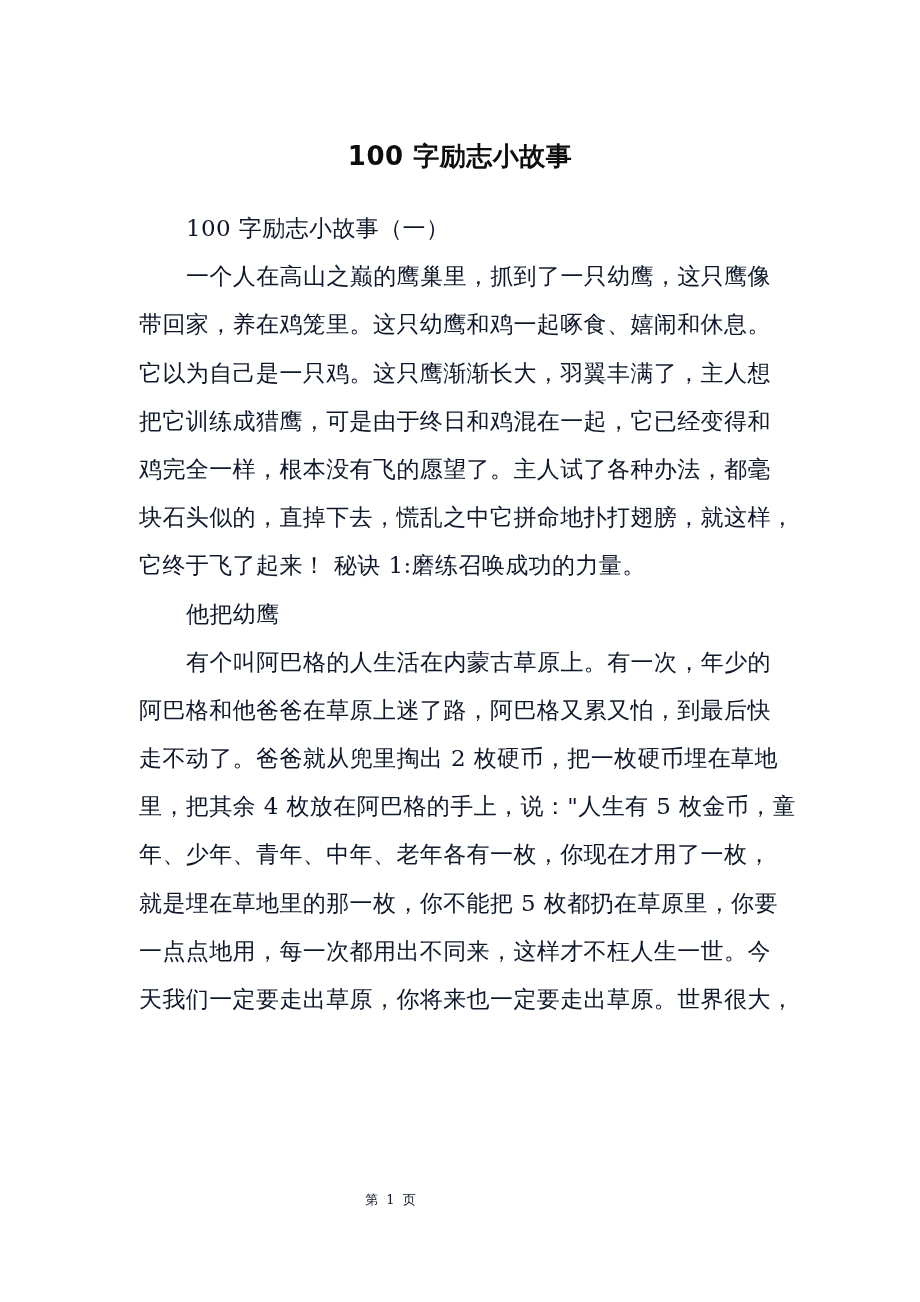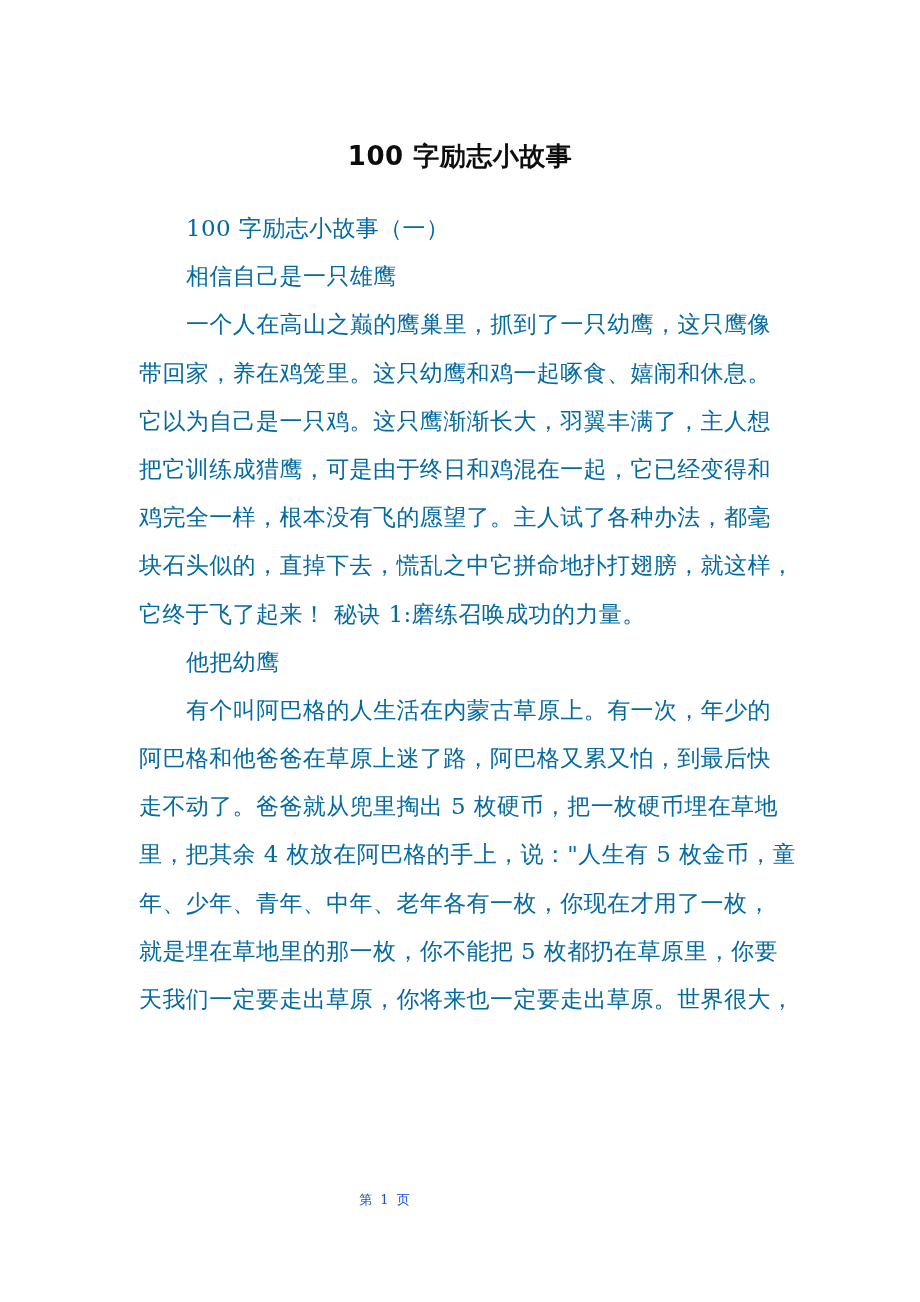--- a/index.html
+++ b/index.html
@@ -40,57 +40,57 @@
       left: 139px;
       top: 204px;
       width: 650px;
     }
     .line {
       height: 48.2px;
       line-height: 48.2px;
       font-size: 23px;
       white-space: nowrap;
       letter-spacing: 0.4px;
-      color: #0369a1;
+      color: #0f172a;
     }
     .line.indent {
       padding-left: 47px;
     }
     .footer {
       position: absolute;
-      left: 6px;
+      left: 12px;
       top: 1190px;
       width: 759px;
       text-align: center;
       font-size: 13px;
       line-height: 20px;
-      color: #1d4ed8;
+      color: #0f172a;
       letter-spacing: 2px;
     }
   </style>
 </head>
 <body>
 
 <div class="page">
   <div class="doc-title">100 字励志小故事</div>
 
   <div class="body-text">
     <div class="line indent">100 字励志小故事（一）</div>
-    <div class="line indent">相信自己是一只雄鹰</div>
     <div class="line indent">一个人在高山之巅的鹰巢里，抓到了一只幼鹰，这只鹰像</div>
     <div class="line">带回家，养在鸡笼里。这只幼鹰和鸡一起啄食、嬉闹和休息。</div>
     <div class="line">它以为自己是一只鸡。这只鹰渐渐长大，羽翼丰满了，主人想</div>
     <div class="line">把它训练成猎鹰，可是由于终日和鸡混在一起，它已经变得和</div>
     <div class="line">鸡完全一样，根本没有飞的愿望了。主人试了各种办法，都毫</div>
     <div class="line">块石头似的，直掉下去，慌乱之中它拼命地扑打翅膀，就这样，</div>
     <div class="line">它终于飞了起来！  秘诀 1:磨练召唤成功的力量。</div>
     <div class="line indent">他把幼鹰</div>
     <div class="line indent">有个叫阿巴格的人生活在内蒙古草原上。有一次，年少的</div>
     <div class="line">阿巴格和他爸爸在草原上迷了路，阿巴格又累又怕，到最后快</div>
-    <div class="line">走不动了。爸爸就从兜里掏出 5 枚硬币，把一枚硬币埋在草地</div>
+    <div class="line">走不动了。爸爸就从兜里掏出 2 枚硬币，把一枚硬币埋在草地</div>
     <div class="line">里，把其余 4 枚放在阿巴格的手上，说："人生有 5 枚金币，童</div>
     <div class="line">年、少年、青年、中年、老年各有一枚，你现在才用了一枚，</div>
     <div class="line">就是埋在草地里的那一枚，你不能把 5 枚都扔在草原里，你要</div>
+    <div class="line">一点点地用，每一次都用出不同来，这样才不枉人生一世。今</div>
     <div class="line">天我们一定要走出草原，你将来也一定要走出草原。世界很大，</div>
   </div>
 
   <div class="footer">第 1 页</div>
 </div>
 
 </body></html>

